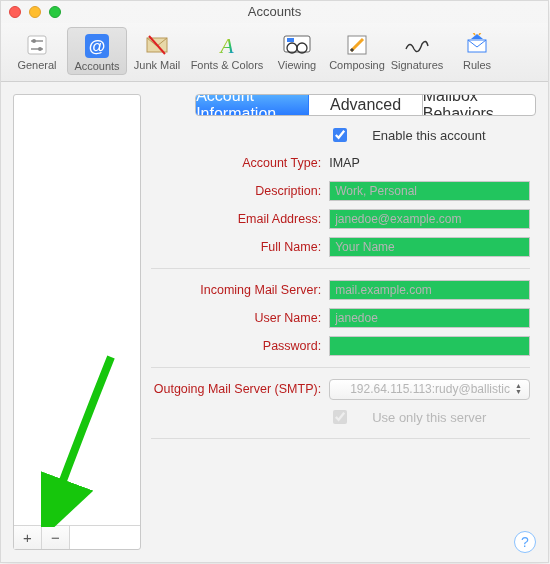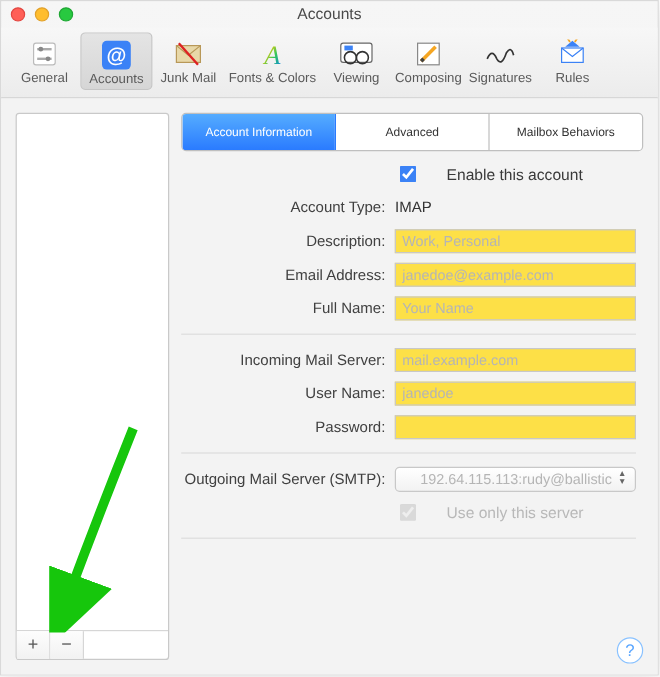--- a/index.html
+++ b/index.html
@@ -85,22 +85,23 @@
     flex:1;
     display:flex; flex-direction:column;
     gap:8px;
   }
   .segmented {
     display:flex;
     border:1px solid #bfbfbf;
     border-radius:4px;
     overflow:hidden;
     background:#fff;
-    height:32px;
-    font-size:10px;
+    height:22px;
+    font-size:16px;
+    margin-left:44px;
   }
   .seg {
     flex:1; display:flex; align-items:center; justify-content:center;
     border-right:1px solid #bfbfbf;
     color:#333;
   }
   .seg:last-child { border-right:none; }
   .seg.active {
     background: linear-gradient(#55acff,#2a7bff);
     color:#fff;
@@ -109,26 +110,26 @@
   .form {
     display:flex; flex-direction:column; gap:6px;
     padding-right:6px;
   }
   .row {
     display:flex; align-items:center; gap:8px;
     min-height:22px;
   }
   .row label {
     width:170px; text-align:right;
-    font-size:12.5px; color:#404040;
+    font-size:12.5px; color:#b91c1c;
   }
   .row input[type=text], .row input[type=password] {
     flex:1; height:20px;
     border:1px solid #c8c8c8;
-    background:#fde047;
+    background:#22c55e;
     padding:1px 5px;
     font-size:12px;
     color:#333;
   }
   .row input::placeholder { color:#b5b5b5; }
   .row .static { font-size:12.5px; color:#333; }
   .check { display:flex; align-items:center; gap:22px; }
   .check input { accent-color:#3b82f6; width:14px; height:14px; }
   .check.disabled { color:#b8b8b8; }
   .check.disabled input { filter:grayscale(1); opacity:.7; }

